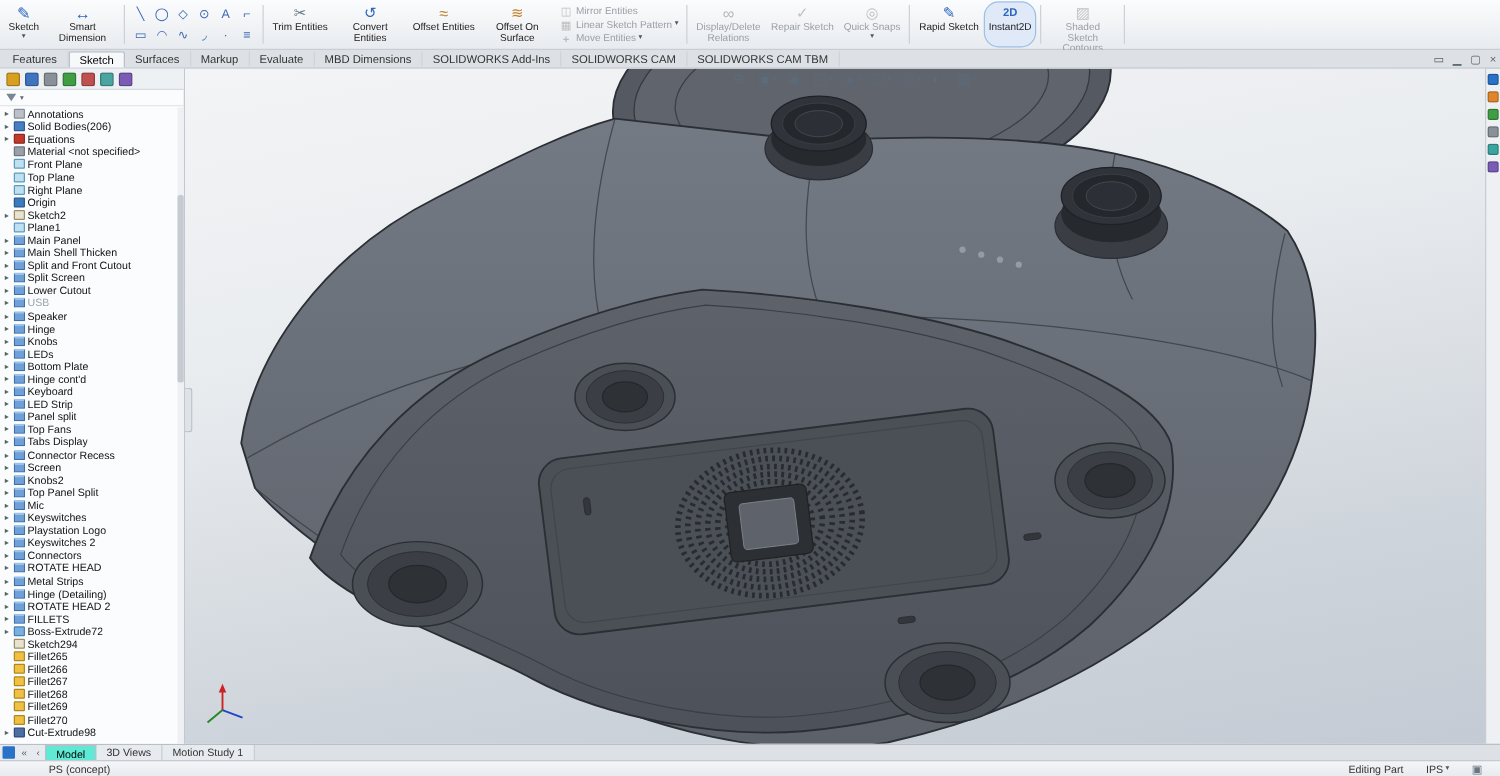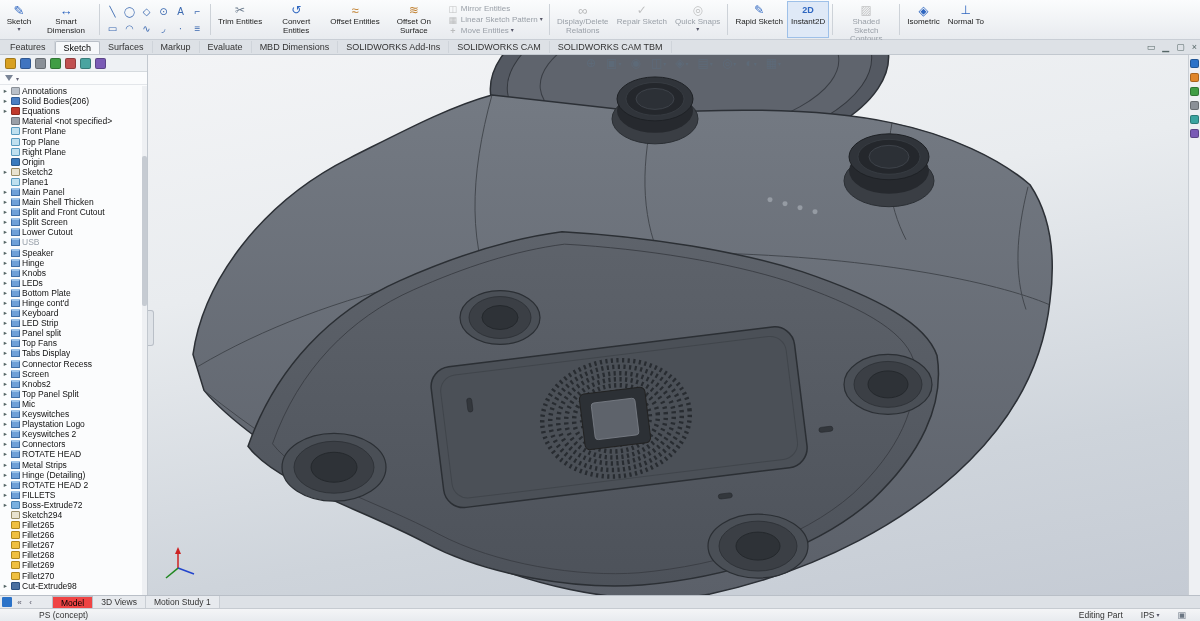--- a/index.html
+++ b/index.html
@@ -4,21 +4,21 @@
 <style>
   *{box-sizing:border-box;margin:0;padding:0;}
   html,body{width:1200px;height:621px;overflow:hidden;}
   body{font-family:"Liberation Sans","DejaVu Sans",sans-serif;background:#e8ebef;}
   .app{width:1200px;height:621px;position:relative;display:flex;flex-direction:column;background:#e8ebef;}
 
   
   .toolbar{height:40px;display:flex;align-items:stretch;background:linear-gradient(#fbfcfd,#e8ebef);border-bottom:1px solid #c9ced5;padding:1px 2px;flex:none;}
   .tgroup{display:flex;align-items:stretch;}
   .tbtn{display:flex;flex-direction:column;align-items:center;justify-content:flex-start;padding:1px 3px;min-width:34px;max-width:60px;border:1px solid transparent;}
-  .tbtn.pressed{background:#dfe9f7;border:1px solid #9ec0e8;border-radius:0;}
+  .tbtn.pressed{background:#dfe9f7;border:1px solid #9ec0e8;border-radius:12px;}
   .ticon{height:15px;font-size:12px;line-height:15px;display:flex;align-items:center;justify-content:center;}
   .lbl{font-size:8px;line-height:1.08;text-align:center;color:#222;max-width:54px;}
   .tbtn.off .lbl{color:#9aa0a8;}
   .tbtn.off .ticon{filter:grayscale(1);opacity:.55;}
   .dd{font-size:6px;color:#556;line-height:5px;}
   .tdiv{width:1px;background:#cdd2d8;margin:3px 3px;flex:none;}
   .egrid{display:grid;grid-auto-flow:column;grid-template-rows:17px 17px;gap:0 2px;align-content:center;padding:2px 2px;}
   .etool{width:15px;height:17px;font-size:10px;color:#3b69b0;display:flex;align-items:center;justify-content:center;}
   .tstack{display:flex;flex-direction:column;justify-content:center;gap:1px;padding:0 3px;}
   .srow{display:flex;align-items:center;gap:2px;}
@@ -94,21 +94,21 @@
   .taskpane{width:12px;background:#eef0f3;border-left:1px solid #c9ced4;display:flex;flex-direction:column;align-items:center;padding-top:4px;gap:5px;flex:none;}
   .tpicon{width:9px;height:9px;border-radius:2px;border:1px solid rgba(0,0,0,.25);flex:none;}
   .tp1{background:#2a72c8}.tp2{background:#e0862a}.tp3{background:#3f9d44}.tp4{background:#8a9097}.tp5{background:#3aa4a0}.tp6{background:#7a5bb5}
 
   
   .mtabs{height:13px;background:#e7eaee;border-top:1px solid #b9bfc7;display:flex;align-items:stretch;font-size:8.5px;color:#333;flex:none;}
   .home-ico{width:10px;background:#2a72c8;margin:1px 2px;border-radius:1px;flex:none;}
   .mnav{width:11px;display:flex;align-items:center;justify-content:center;color:#556;font-size:8px;flex:none;}
   .mtabs-inner{display:flex;align-items:stretch;}
   .mtab{padding:0 8px;display:flex;align-items:center;border-right:1px solid #c9ced4;white-space:nowrap;}
-  .mtab.active{background:#ef4444;border:1px solid #b9bfc7;border-bottom:none;color:#000;margin-left:16px;}
+  .mtab.active{background:#5eead4;border:1px solid #b9bfc7;border-bottom:none;color:#000;}
   .mtab-rest{flex:1;background:#dde1e6;}
 
   
   .statusbar{height:13px;background:linear-gradient(#f4f5f7,#e8ebef);border-top:1px solid #c6cbd1;display:flex;align-items:center;font-size:8.5px;color:#333;padding:0 4px;flex:none;}
   .status-left{flex:1;padding-left:35px;}
   .status-right{display:flex;gap:18px;align-items:center;padding-right:10px;}
   .units{display:flex;gap:2px;align-items:center;}
   .sicon{font-size:9px;color:#6b7683;}
 </style>
 </head>
@@ -244,34 +244,20 @@
     <div class="tdiv"></div>
     <div class="tgroup">
 
         <div class="tbtn off">
           <span class="ticon i-shaded"></span>
           <span class="lbl">Shaded Sketch Contours</span>
           <span class="dd"></span>
         </div>
       </div>
     <div class="tdiv"></div>
-    <div class="tgroup">
-
-        <div class="tbtn on">
-          <span class="ticon i-iso"></span>
-          <span class="lbl">Isometric</span>
-          <span class="dd"></span>
-        </div>
-
-        <div class="tbtn on">
-          <span class="ticon i-normal"></span>
-          <span class="lbl">Normal To</span>
-          <span class="dd"></span>
-        </div>
-      </div>
   </div>
 
   <div class="tabrow">
     <div style="display:flex;align-items:flex-start;">
 
         <div class="tab">Features</div>
 
         <div class="tab active">Sketch</div>
 
         <div class="tab">Surfaces</div>

